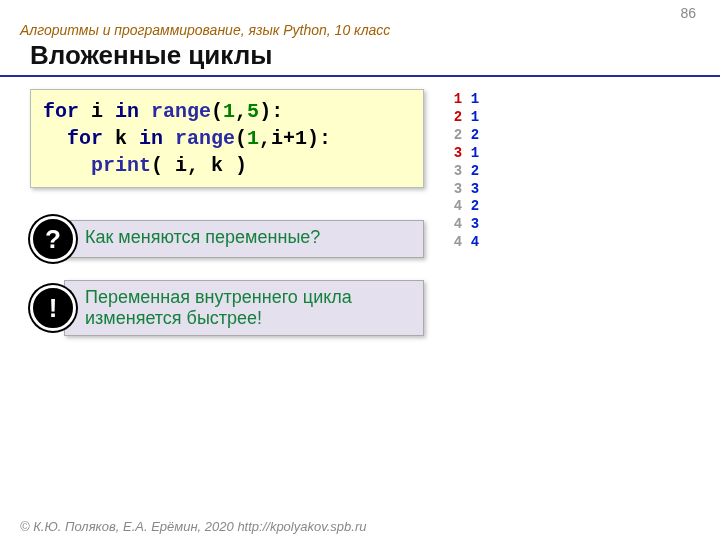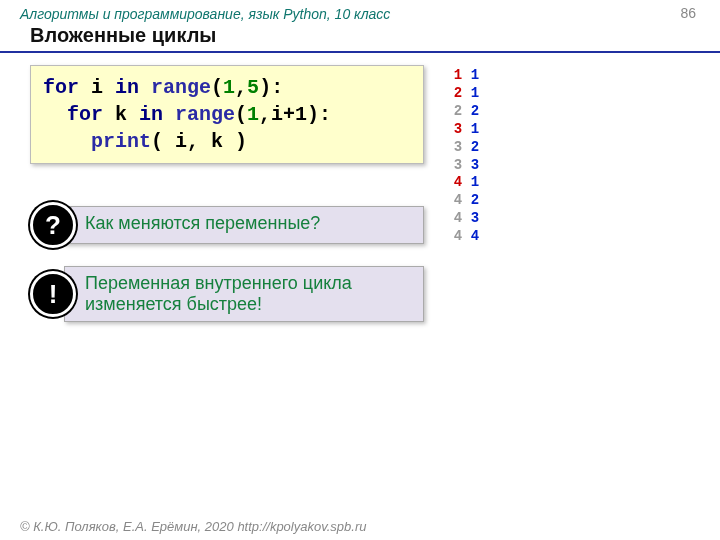--- a/index.html
+++ b/index.html
@@ -7,33 +7,34 @@
     padding: 0;
     width: 720px;
     height: 540px;
     font-family: Arial, sans-serif;
     background: #fff;
     position: relative;
     overflow: hidden;
   }
   .breadcrumb {
     font-style: italic;
-    color: #0f766e;
+    color: #a16207;
     font-size: 14px;
     padding: 6px 20px 0 20px;
+    margin-top: 16px;
   }
   .pagenum {
     position: absolute;
     top: 5px;
     right: 24px;
     color: #888;
     font-size: 14px;
   }
   .title {
-    font-size: 20px;
+    font-size: 26px;
     font-weight: bold;
     color: #111;
     padding: 2px 20px 4px 30px;
     border-bottom: 2px solid #2030a0;
     margin-bottom: 12px;
   }
   .content {
     padding: 0 20px 0 30px;
     display: flex;
     flex-direction: row;
@@ -47,21 +48,21 @@
   }
   .codebox {
     background: #ffffcc;
     border: 1px solid #bbb;
     box-shadow: 2px 2px 4px rgba(0,0,0,0.25);
     padding: 8px 12px;
     font-family: "Courier New", monospace;
     font-size: 20px;
     font-weight: bold;
     line-height: 1.35;
-    margin-bottom: 38px;
+    margin-bottom: 28px;
     white-space: pre;
   }
   .kw { color: #000080; }
   .num { color: #008000; }
   .fn { color: #2a2aa5; }
   .callout {
     display: flex;
     align-items: center;
     margin-bottom: 18px;
   }
@@ -140,21 +141,20 @@
   </div>
 
   <div class="rightcol">
     <div class="output" id="output">
         <div><span class="i">1</span> <span class="k">1</span></div>
         <div><span class="i">2</span> <span class="k">1</span></div>
         <div><span class="i grey">2</span> <span class="k">2</span></div>
         <div><span class="i">3</span> <span class="k">1</span></div>
         <div><span class="i grey">3</span> <span class="k">2</span></div>
         <div><span class="i grey">3</span> <span class="k">3</span></div>
-        <div><span class="i">4</span> <span class="k">1</span></div>
         <div><span class="i grey">4</span> <span class="k">2</span></div>
         <div><span class="i grey">4</span> <span class="k">3</span></div>
         <div><span class="i grey">4</span> <span class="k">4</span></div>
       </div>
   </div>
 </div>
 
 <div class="footer">
   <span>© К.Ю. Поляков, Е.А. Ерёмин, 2020</span>
   <span class="url">http://kpolyakov.spb.ru</span>

